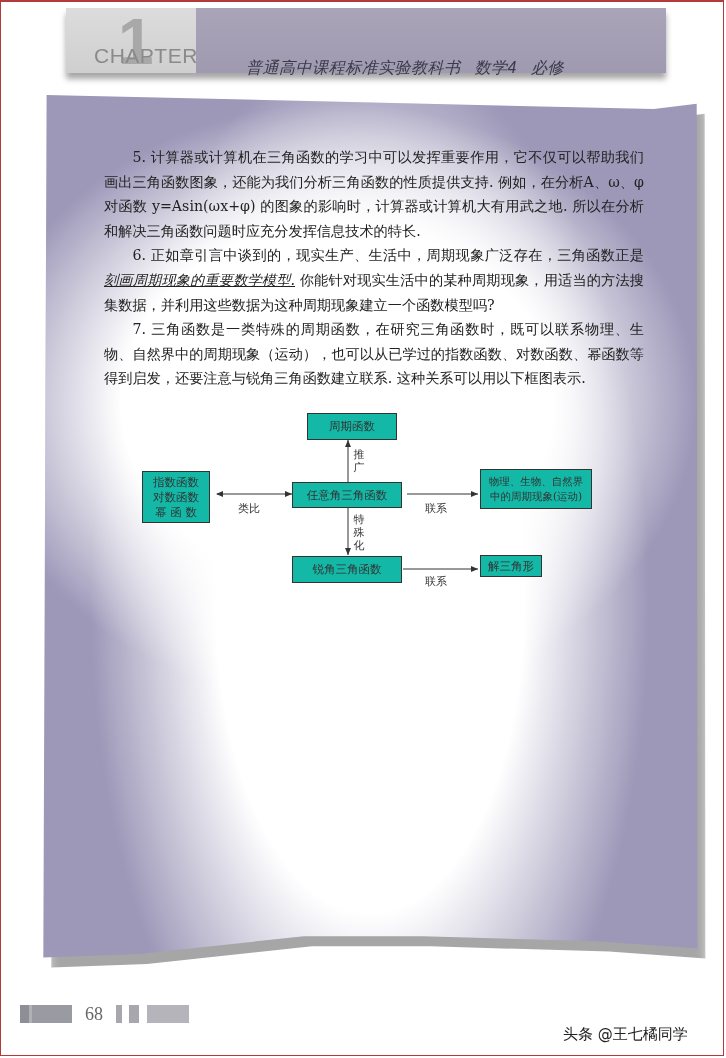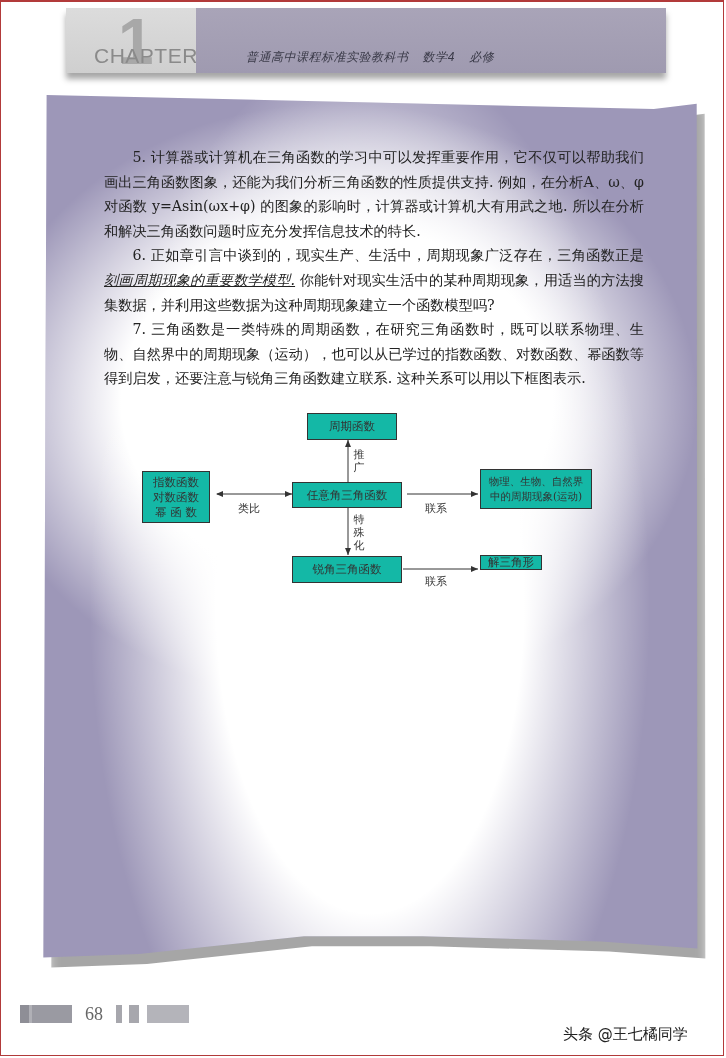--- a/index.html
+++ b/index.html
@@ -11,22 +11,22 @@
   .hdr{position:absolute;left:66px;top:8px;width:600px;height:65px;
        box-shadow:0 6px 6px rgba(0,0,0,0.35);}
   .hdr-left{position:absolute;left:0;top:0;width:130px;height:65px;
        background:linear-gradient(180deg,#dcdcdc,#cfcfcf);}
   .hdr-right{position:absolute;left:130px;top:0;right:0;height:65px;
        background:linear-gradient(180deg,#a9a4b8,#9f9ab0);}
   .big-num{position:absolute;left:52px;top:2px;font-family:"Liberation Sans",sans-serif;
        font-weight:bold;font-size:64px;color:#a8a8a8;line-height:64px;}
   .chapter{position:absolute;left:28px;top:36px;font-family:"Liberation Sans",sans-serif;
        font-size:21px;color:#8a8a8a;letter-spacing:0.5px;}
-  .series{position:absolute;left:180px;top:41px;font-family:Liberation Mono, monospace;
-       font-style:italic;font-size:12px;color:#3a3a48;letter-spacing:0.5px;}
+  .series{position:absolute;left:180px;top:50px;font-family:Liberation Sans, sans-serif;
+       font-style:italic;font-size:16px;color:#3a3a48;letter-spacing:0.5px;}
   .series span{margin-left:14px;}
   
   .sheet{position:absolute;left:40px;top:95px;width:660px;height:880px;
        background:#9d97b8;
        clip-path:polygon(1% 0%,93% 1.6%,99.5% 1%,99.6% 97%,85% 96.2%,58% 95.6%,40% 95.6%,15% 97.6%,0.5% 98%);
        }
   .sheet-shadow{position:absolute;left:48px;top:105px;width:660px;height:880px;background:rgba(0,0,0,0.35);
        filter:blur(6px);
        clip-path:polygon(1% 0%,93% 1.6%,99.5% 1%,99.6% 97%,85% 96.2%,58% 95.6%,40% 95.6%,15% 97.6%,0.5% 98%);}
   .sheet-glow{position:absolute;left:40px;top:95px;width:660px;height:880px;
@@ -125,21 +125,21 @@
 
   <div class="box" style="left:345px;top:64px;width:112px;height:40px;flex-direction:column;font-size:10.5px;">
     <span>物理、生物、自然界</span>
     <span>中的周期现象(运动)</span>
   </div>
 
   <div class="box" style="left:157px;top:151px;width:110px;height:27px;">
     <span>锐角三角函数</span>
   </div>
 
-  <div class="box" style="left:345px;top:150px;width:62px;height:15px;">
+  <div class="box" style="left:345px;top:150px;width:62px;height:22px;">
     <span>解三角形</span>
   </div>
 
   <div class="vlbl" style="left:218px;top:43px;">
     <div>推</div>
     <div>广</div>
   </div>
   <div class="vlbl" style="left:218px;top:108px;">
     <div>特</div>
     <div>殊</div>

